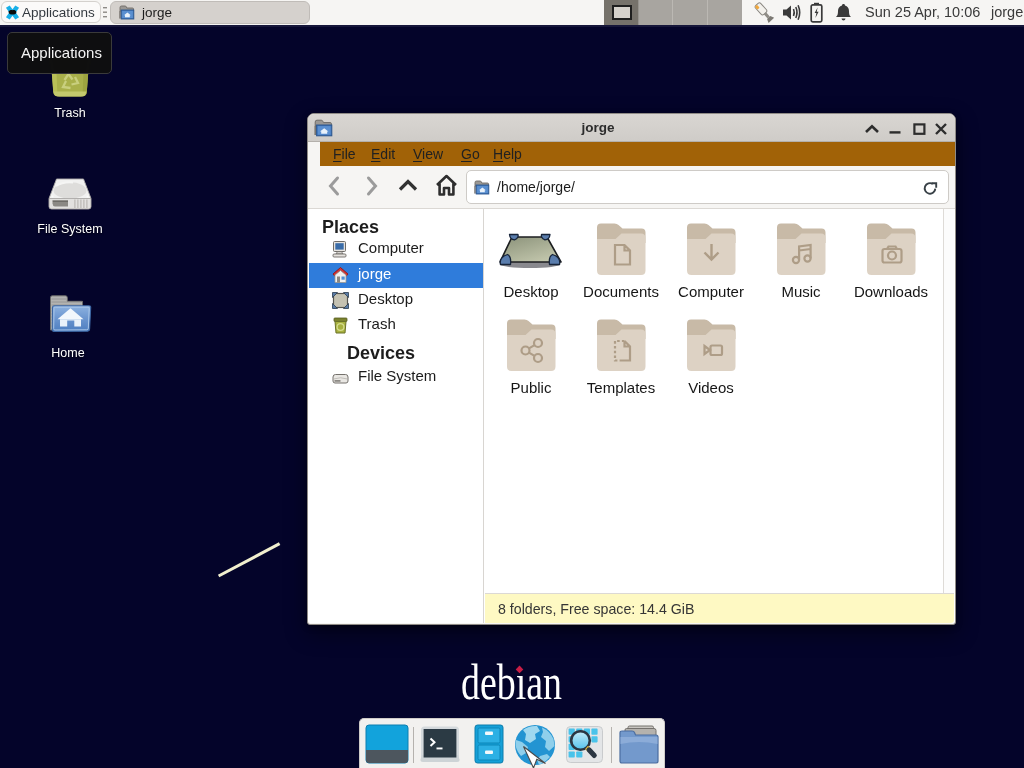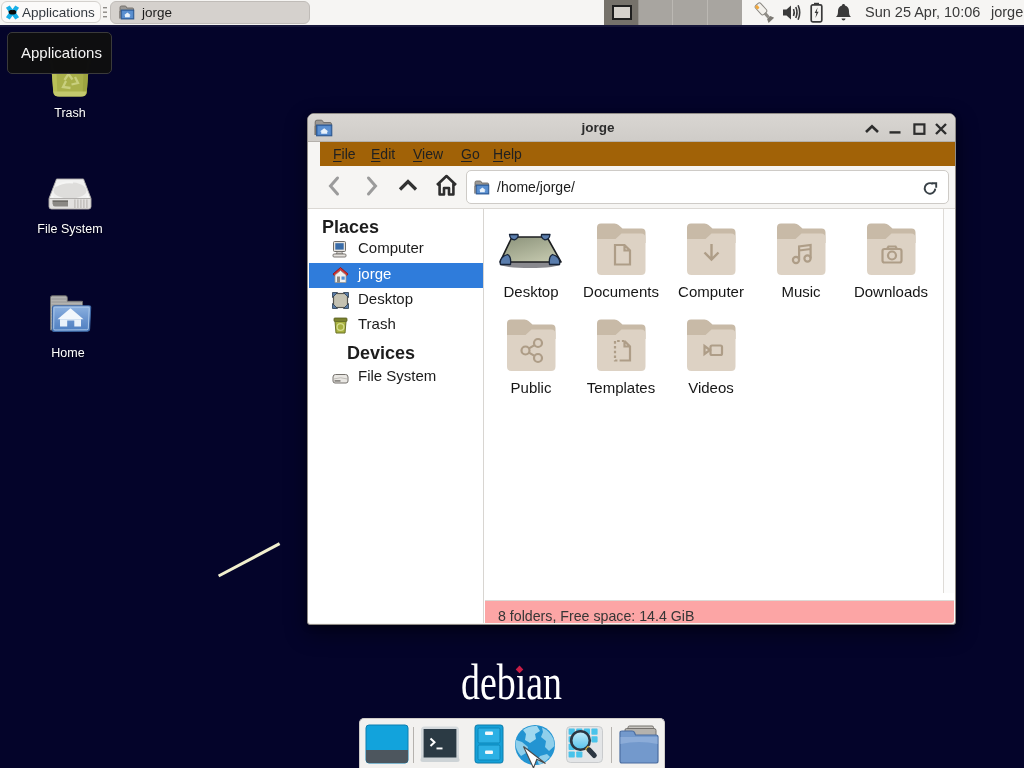--- a/index.html
+++ b/index.html
@@ -40,21 +40,21 @@
   #pathtext { font-size:14px; color:#1b1b1b; margin-left:7px; }
   #winbody { left:0; top:95px; right:0; bottom:1px; background:#fff; border-radius:0 0 3px 3px; }
   #sidebar { position:absolute; left:1px; top:95px; width:175px; bottom:1px; background:#fff; border-right:1px solid #d8d5d1; border-radius:0 0 0 3px; }
   .shdr { position:absolute; left:13px; font-size:18px; font-weight:bold; color:#1d1d1d; }
   .srow { position:absolute; left:0; width:100%; height:24px; font-size:15px; color:#1b1b1b; }
   .srow .txt { position:absolute; left:49px; top:2px; }
   .srow .ic  { position:absolute; left:22px; top:3px; }
   .srow.sel { background:#2f7cdb; color:#ffffff; }
   #mainpane { position:absolute; left:177px; top:95px; right:1px; bottom:1px; background:#fff; border-radius:0 0 3px 0; }
   #scrollbar { position:absolute; right:0; top:0; width:11px; bottom:30px; background:#fcfcfc; border-left:1px solid #dedbd7; }
-  #statusbar { position:absolute; left:0; right:0; bottom:0; height:23px; background:#fca5a5; border-top:1px solid #dcd9d5; border-radius:0 0 3px 0; }
+  #statusbar { position:absolute; left:0; right:0; bottom:0; height:30px; background:#fef9c3; border-top:1px solid #dcd9d5; border-radius:0 0 3px 0; }
   #statusbar span { position:absolute; left:13px; top:7px; font-size:14.2px; color:#363636; }
   .fcell { position:absolute; width:84px; text-align:center; }
   .fcell .lbl { margin-top:4px; font-size:15px; color:#161616; }
 
   
   #dock { left:359px; top:718px; width:306px; height:50px; background:#f2f1ef; border:1px solid #cfccc8; border-bottom:none; border-radius:5px 5px 0 0; }
   .dsep { position:absolute; top:8px; width:1px; height:36px; background:#b5b2ae; }
 </style>
 </head>
 <body>

